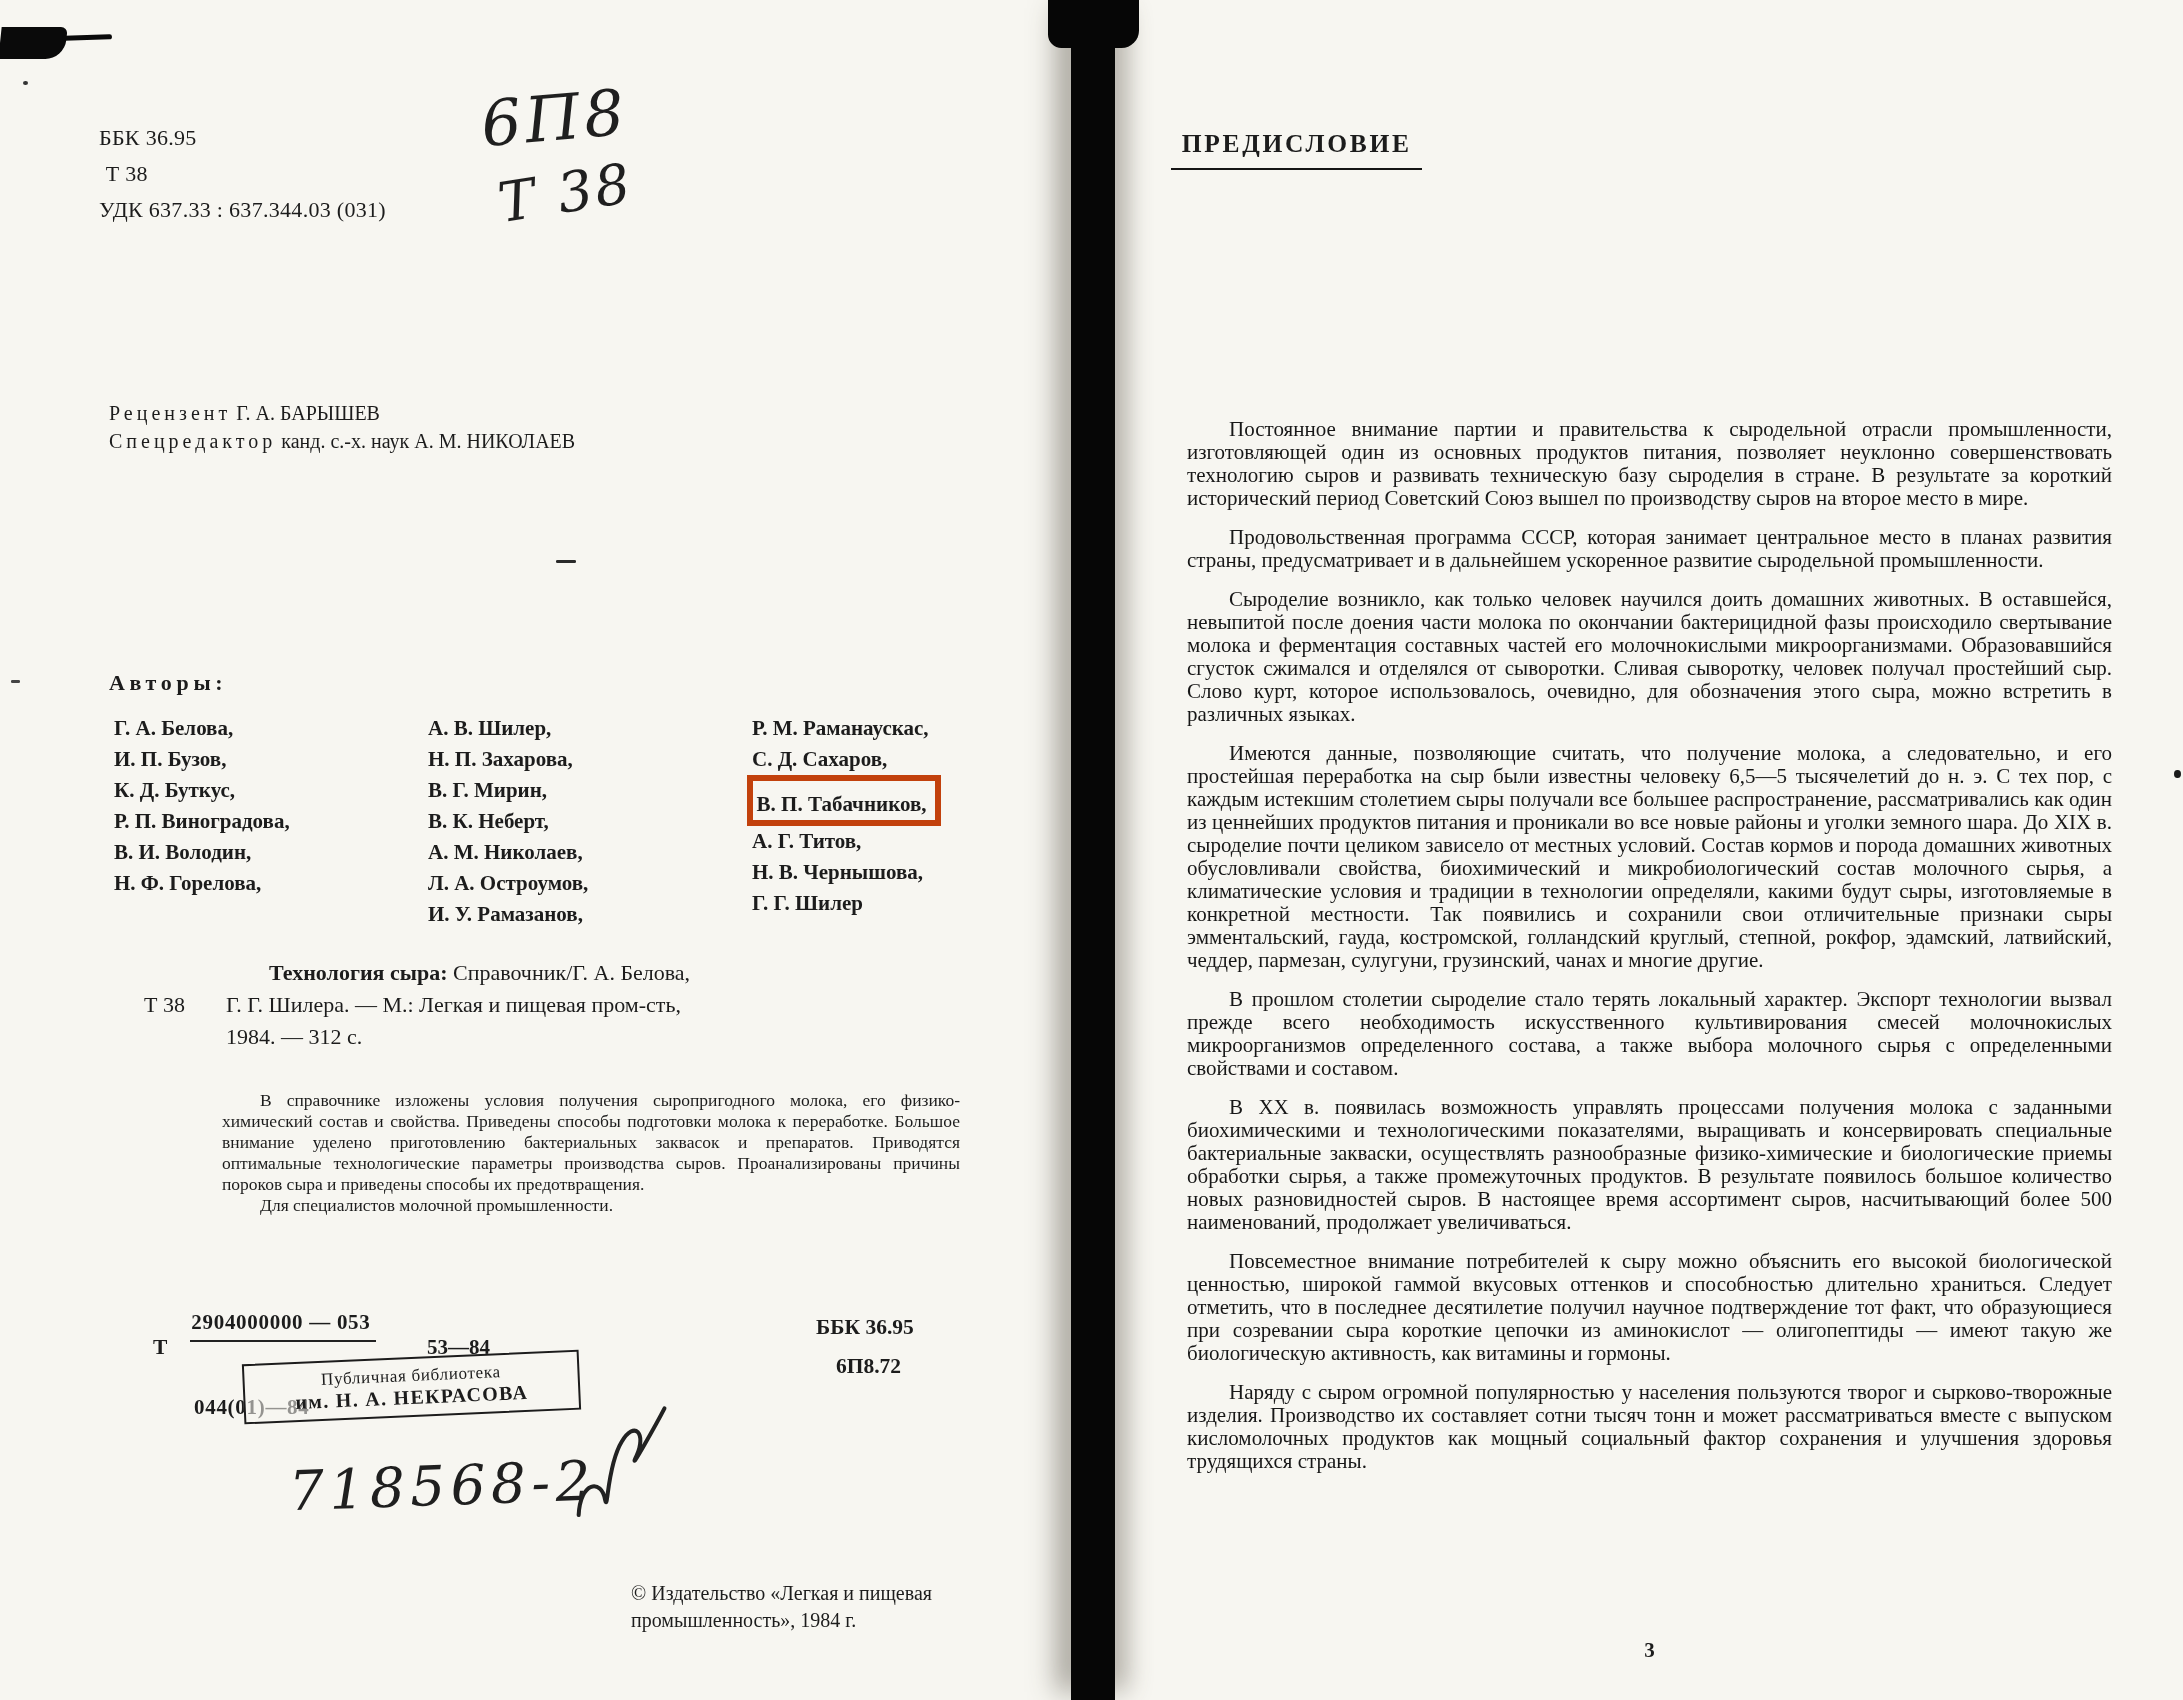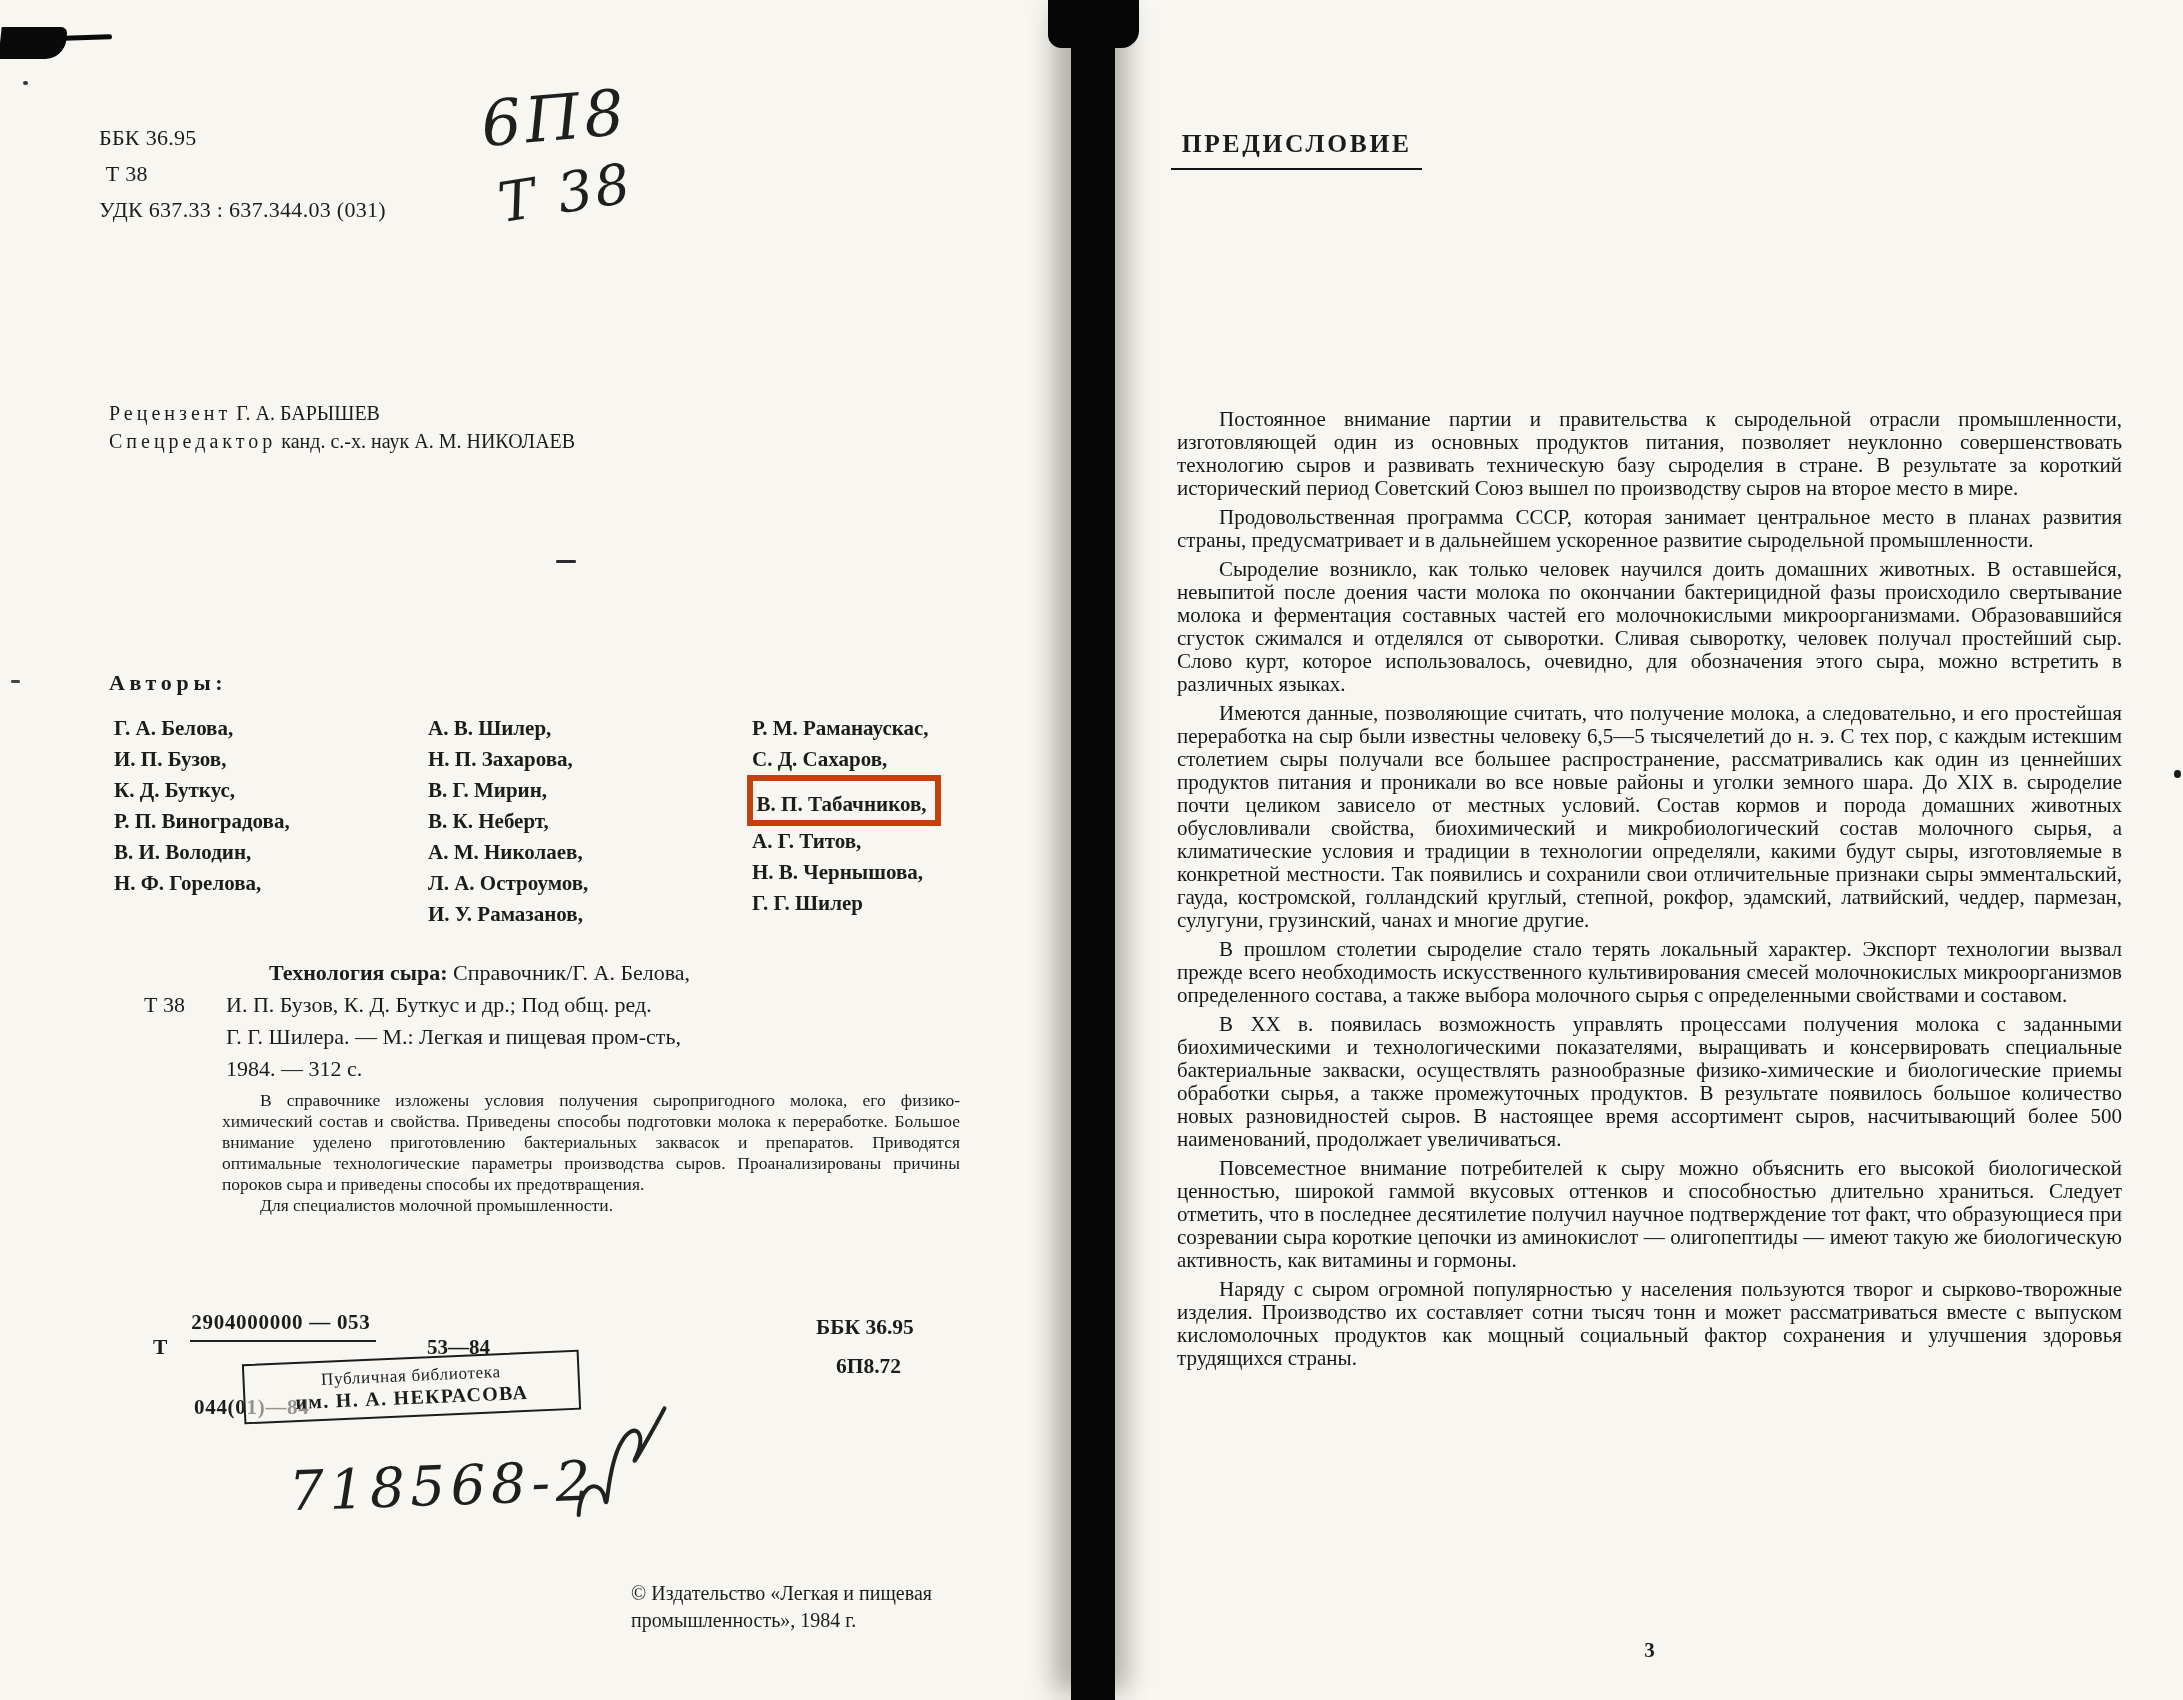--- a/index.html
+++ b/index.html
@@ -70,21 +70,21 @@
   #hw-scribble{left:579px;top:1388px;transform:rotate(12deg);}
 
   #copyright-block{left:631px;top:1580px;width:464px;text-align:left;font-size:20px;line-height:27px;}
 
   
   #preface-title-wrap{left:56px;top:129px;width:957px;text-align:left;}
   #preface-title-wrap span{display:inline-block;font-size:25.5px;font-weight:bold;letter-spacing:2.7px;
     border-bottom:2.7px solid #151515;padding:0 10.7px 9.4px 10.7px;}
 
   #preface-body{left:56px;top:402px;width:957px;font-size:21px;line-height:23px;text-align:justify;color:#171717;}
-  #preface-body p{margin:6px;text-indent:42px;hyphens:auto;font-family:Liberation Serif, serif;}
+  #preface-body p{margin:16px;text-indent:42px;hyphens:auto;font-family:Liberation Serif, serif;}
 
   #page-number{left:56px;top:1638px;width:957px;text-align:center;font-size:21px;font-weight:bold;}
 </style>
 </head>
 <body>
 
 <div id="scan">
 
   <div class="abs" id="corner-mark"></div>
   <div class="abs" id="corner-line"></div>
@@ -146,21 +146,20 @@
           <div class="author-name">Н. В. Чернышова,</div>
           <div class="author-name">Г. Г. Шилер</div>
         </div>
     </div>
 
     <div id="biblio-block">
       <div class="abs" id="biblio-index">Т 38</div>
       <div class="line1">
         <b>Технология сыра:</b><span> Справочник/Г. А. Белова,</span>
       </div>
-      <div class="line2">И. П. Бузов, К. Д. Буткус и др.; Под общ. ред.</div>
       <div class="line3">Г. Г. Шилера. — М.: Легкая и пищевая пром-сть,</div>
       <div class="line4">1984. — 312 с.</div>
     </div>
 
     <div class="abs" id="annotation-block">
       <p>В справочнике изложены условия получения сыропригодного молока, его физико-химический состав и свойства. Приведены способы подготовки молока к переработке. Большое внимание уделено приготовлению бактериальных заквасок и препаратов. Приводятся оптимальные технологические параметры производства сыров. Проанализированы причины пороков сыра и приведены способы их предотвращения.</p>
       <p>Для специалистов молочной промышленности.</p>
     </div>
 
     <div class="abs" id="catalog-prefix">Т</div>

